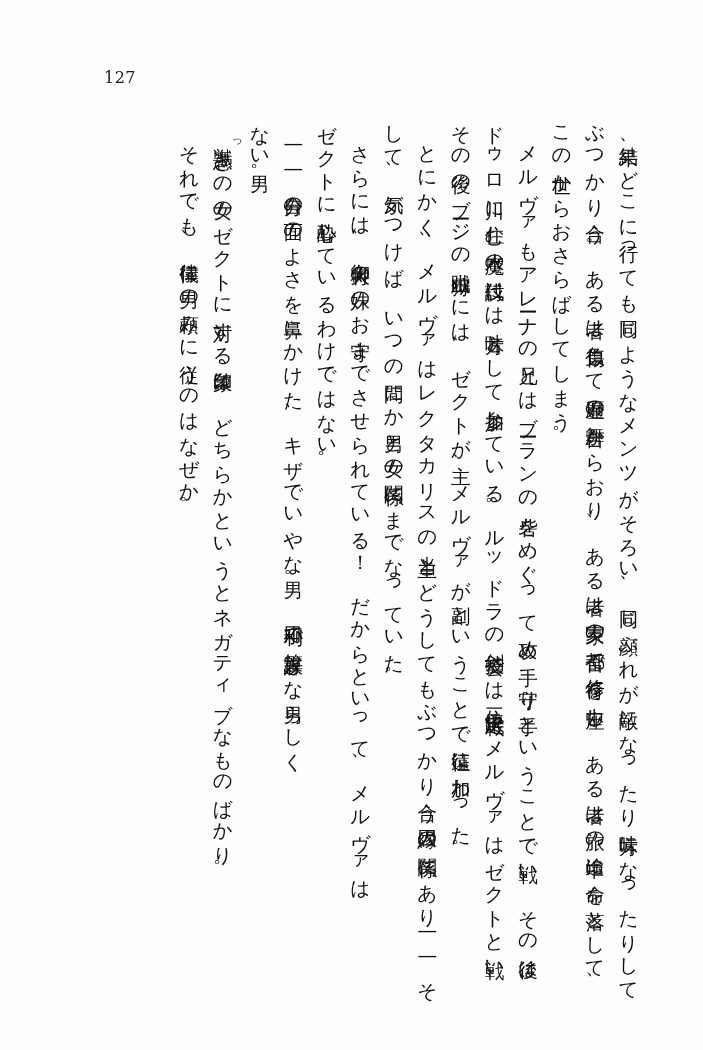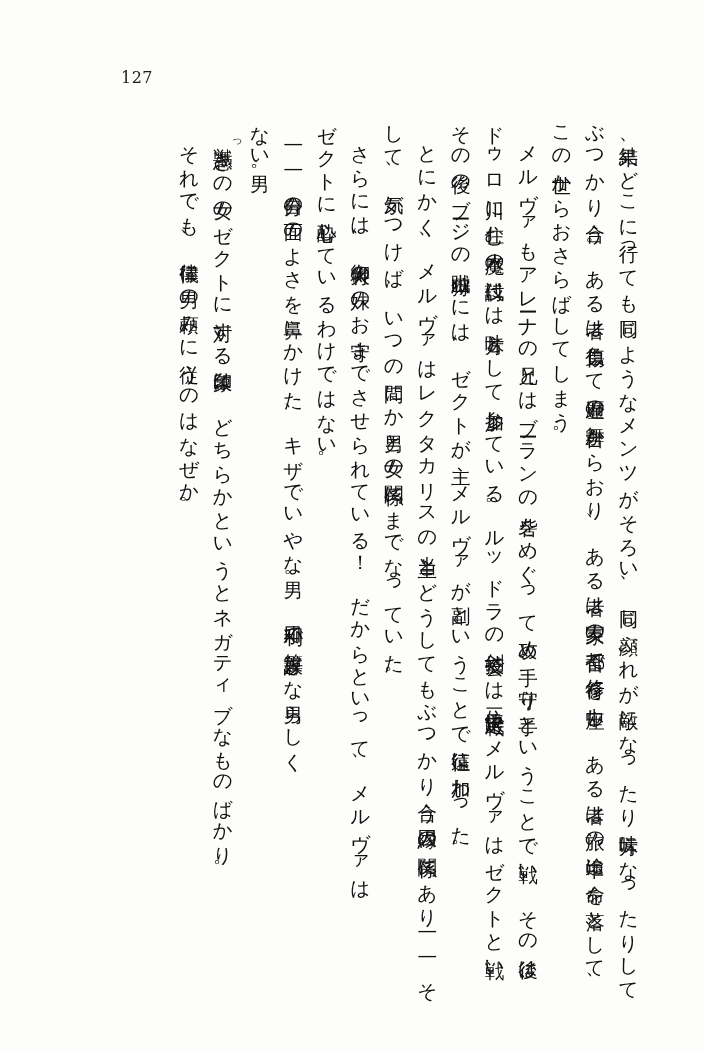--- a/index.html
+++ b/index.html
@@ -12,21 +12,21 @@
     width: 703px;
     height: 1050px;
     background: #fdfdfb;
     overflow: hidden;
     font-family: "DejaVu Serif", "Liberation Serif", serif;
     color: #111111;
   }
   .page-number {
     position: absolute;
     top: 68px;
-    left: 121px;
+    left: 104px;
     font-size: 16px;
     font-family: "DejaVu Serif", "Liberation Serif", serif;
     color: #1a1a1a;
     letter-spacing: 0.5px;
   }
   .body-text {
     position: absolute;
     top: 112px;
     right: 58px;
     width: 578px;

